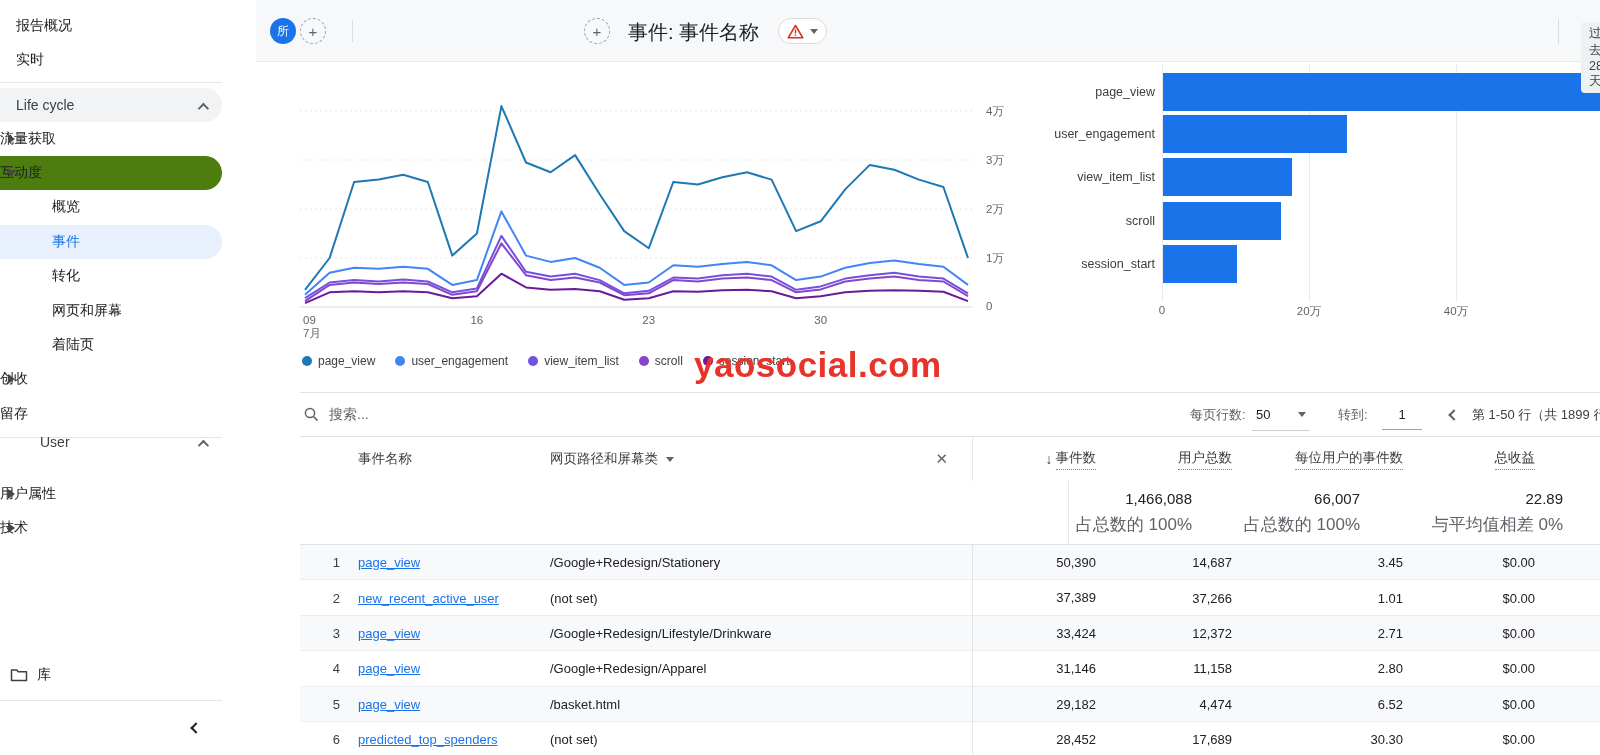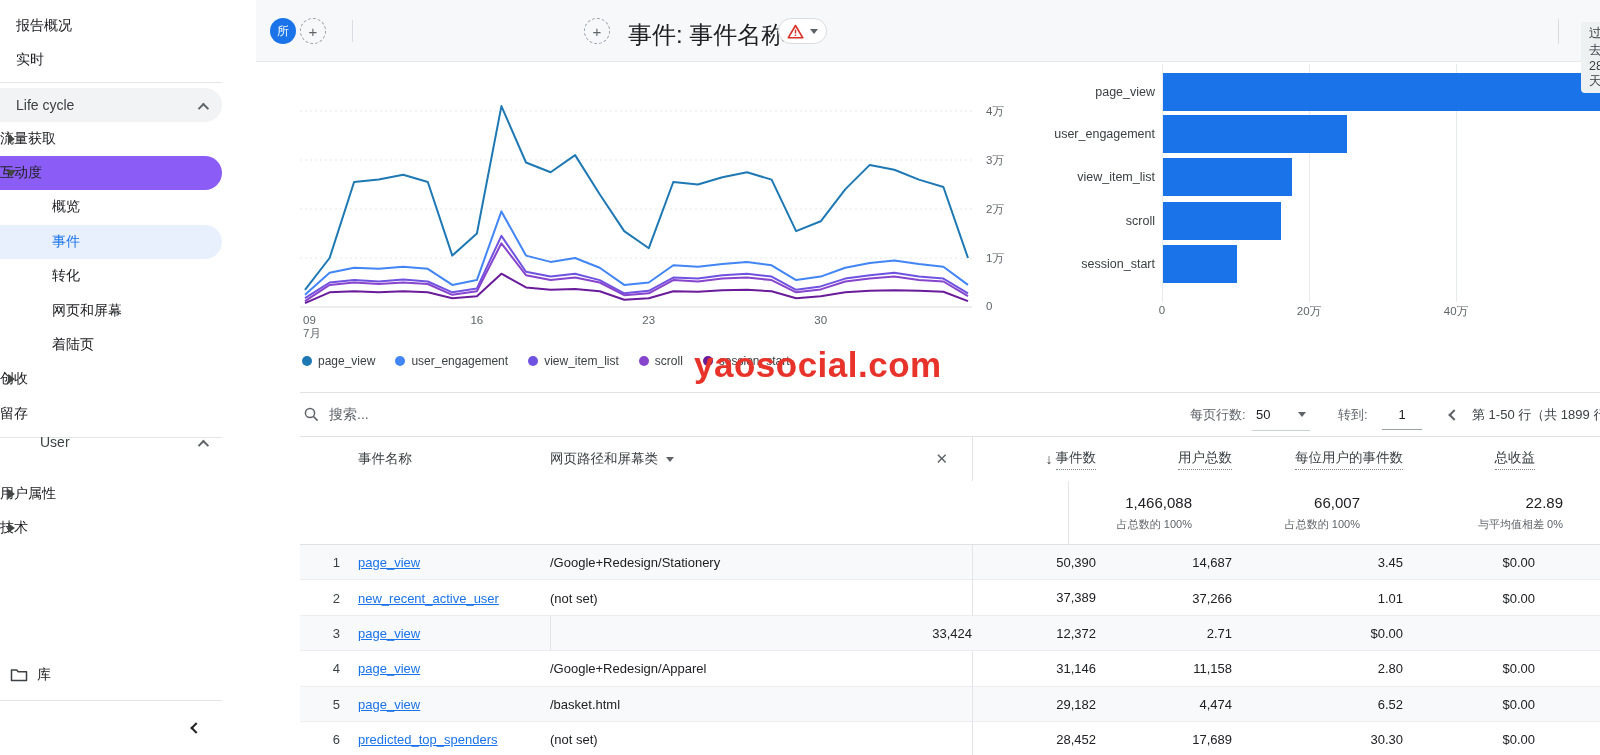--- a/index.html
+++ b/index.html
@@ -9,39 +9,39 @@
   .abs { position:absolute; }
 
   
   #topbar { left:256px; top:0; width:1344px; height:62px; background:#f7f8f9;
     border-bottom:1px solid #e6e8ea; z-index:3; }
   .chip-circle { position:absolute; top:18px; width:26px; height:26px; border-radius:50%;
     background:#1a73e8; color:#fff; font-size:12px; display:flex; align-items:center; justify-content:center; }
   .dash-circle { position:absolute; top:18px; width:26px; height:26px; border-radius:50%;
     border:1px dashed #9aa0a6; color:#5f6368; font-size:15px; display:flex; align-items:center; justify-content:center; background:transparent;}
   .vsep { position:absolute; width:1px; background:#dadce0; }
-  #report-title { position:absolute; left:372px; top:19px; font-size:24px; color:#202124; }
+  #report-title { position:absolute; left:372px; top:19px; font-size:20px; color:#202124; }
   #warn-pill { position:absolute; left:522px; top:18px; height:26px; border:1px solid #dadce0;
     border-radius:13px; background:#fff; display:flex; align-items:center; padding:0 8px; gap:6px; }
   .caret-down { width:0; height:0; border-left:4px solid transparent; border-right:4px solid transparent;
     border-top:5px solid #5f6368; display:inline-block; }
   #date-preset { position:absolute; left:1325px; top:22px; background:#eef1f2; color:#3c4043;
     font-size:12.5px; padding:3px 8px; border-radius:4px; }
 
   
   #sidebar { left:0; top:0; width:256px; height:755px; background:#fff; z-index:4; }
   .nav-item { position:absolute; left:0; width:222px; height:34px; display:flex; align-items:center;
     font-size:14px; color:#202124; cursor:pointer; }
   .nav-item .lbl1 { padding-left:16px; }
   .nav-item .lblp { }
   .nav-item .lbl2 { padding-left:52px; }
   .sec-head { position:absolute; left:0; width:222px; height:34px; display:flex; align-items:center;
     font-size:14px; color:#3c4043; padding-left:16px; }
   .pill-gray-light { background:#f1f3f4; border-radius:0 17px 17px 0; }
-  .pill-gray { background:#8b5cf6; border-radius:0 17px 17px 0; }
+  .pill-gray { background:#4d7c0f; border-radius:0 17px 17px 0; }
   .pill-blue { background:#e8f0fe; border-radius:0 17px 17px 0; }
   .sel-label { color:#1a73e8; font-weight:500; }
   .tri-right { position:absolute; left:8px; width:0; height:0; border-top:5px solid transparent;
     border-bottom:5px solid transparent; border-left:7px solid #444746; }
   .tri-down { position:absolute; left:6px; width:0; height:0; border-left:5px solid transparent;
     border-right:5px solid transparent; border-top:7px solid #444746; }
   .chev { display:inline-block; width:8px; height:8px; border-top:2px solid #5f6368; border-right:2px solid #5f6368; }
   .chev-up { transform:rotate(-45deg) translateY(2px); position:absolute; right:16px; top:15px; }
   .chev-left { transform:rotate(-135deg); position:absolute; }
   .sb-div { position:absolute; left:0; width:222px; height:1px; background:#e3e5e8; }
@@ -77,21 +77,21 @@
   .t-grid { display:grid; grid-template-columns:58px 192px 422px 124px 136px 171px 132px; padding-right:65px; }
   #thead { border-top:1px solid #e0e3e6; border-bottom:1px solid #dfe1e5; height:109px; }
   .th-row { height:44px; align-items:center; }
   .tot-row { height:64px;gap:32px; }
   .hcell { font-size:13.5px; color:#3c4043; display:flex; align-items:center; }
   .hcell.num { justify-content:flex-end; gap:3px; }
   .dotted { border-bottom:1px dotted #80868b; padding-bottom:2px; }
   .vline { border-left:1px solid #e3e5e8; height:100%; display:flex; }
   .tot-cell { display:flex; flex-direction:column; align-items:flex-end; justify-content:center; }
   .tot-num { font-size:15px; color:#202124; }
-  .tot-cap { font-size:11px; color:#5f6368; margin-top:6px; }
+  .tot-cap { font-size:17px; color:#5f6368; margin-top:6px; }
   .t-row { height:35.4px; align-items:center; border-bottom:1px solid #ededef; font-size:13px; color:#202124; }
   .t-row:nth-child(odd) { background:#f8f9fa; }
   .cell-num { text-align:right; padding-right:18px; color:#3c4043; }
   .cell-metric { text-align:right; }
   .event-link { color:#1a73e8; text-decoration:underline; cursor:pointer; }
   .sort-arrow { font-size:14px; color:#3c4043; }
   .x-icon { font-size:15px; color:#5f6368; margin-left:auto; margin-right:24px; cursor:pointer; }
   .dim2-caret { margin-left:8px; }
 </style>
 </head>
@@ -344,20 +344,21 @@
           <div><span class="event-link">new_recent_active_user</span></div>
           <div>(not set)</div>
           <div class="cell-metric vline" style="display: block; height: 35.4px; border-left: 1px solid rgb(227, 229, 232); line-height: 35.4px;">37,389</div>
           <div class="cell-metric">37,266</div>
           <div class="cell-metric">1.01</div>
           <div class="cell-metric">$0.00</div>
         </div>
         <div class="t-grid t-row">
           <div class="cell-num">3</div>
           <div><span class="event-link">page_view</span></div>
+          <div>/Google+Redesign/Lifestyle/Drinkware</div>
           <div class="cell-metric vline" style="display: block; height: 35.4px; border-left: 1px solid rgb(227, 229, 232); line-height: 35.4px;">33,424</div>
           <div class="cell-metric">12,372</div>
           <div class="cell-metric">2.71</div>
           <div class="cell-metric">$0.00</div>
         </div>
         <div class="t-grid t-row">
           <div class="cell-num">4</div>
           <div><span class="event-link">page_view</span></div>
           <div>/Google+Redesign/Apparel</div>
           <div class="cell-metric vline" style="display: block; height: 35.4px; border-left: 1px solid rgb(227, 229, 232); line-height: 35.4px;">31,146</div>

